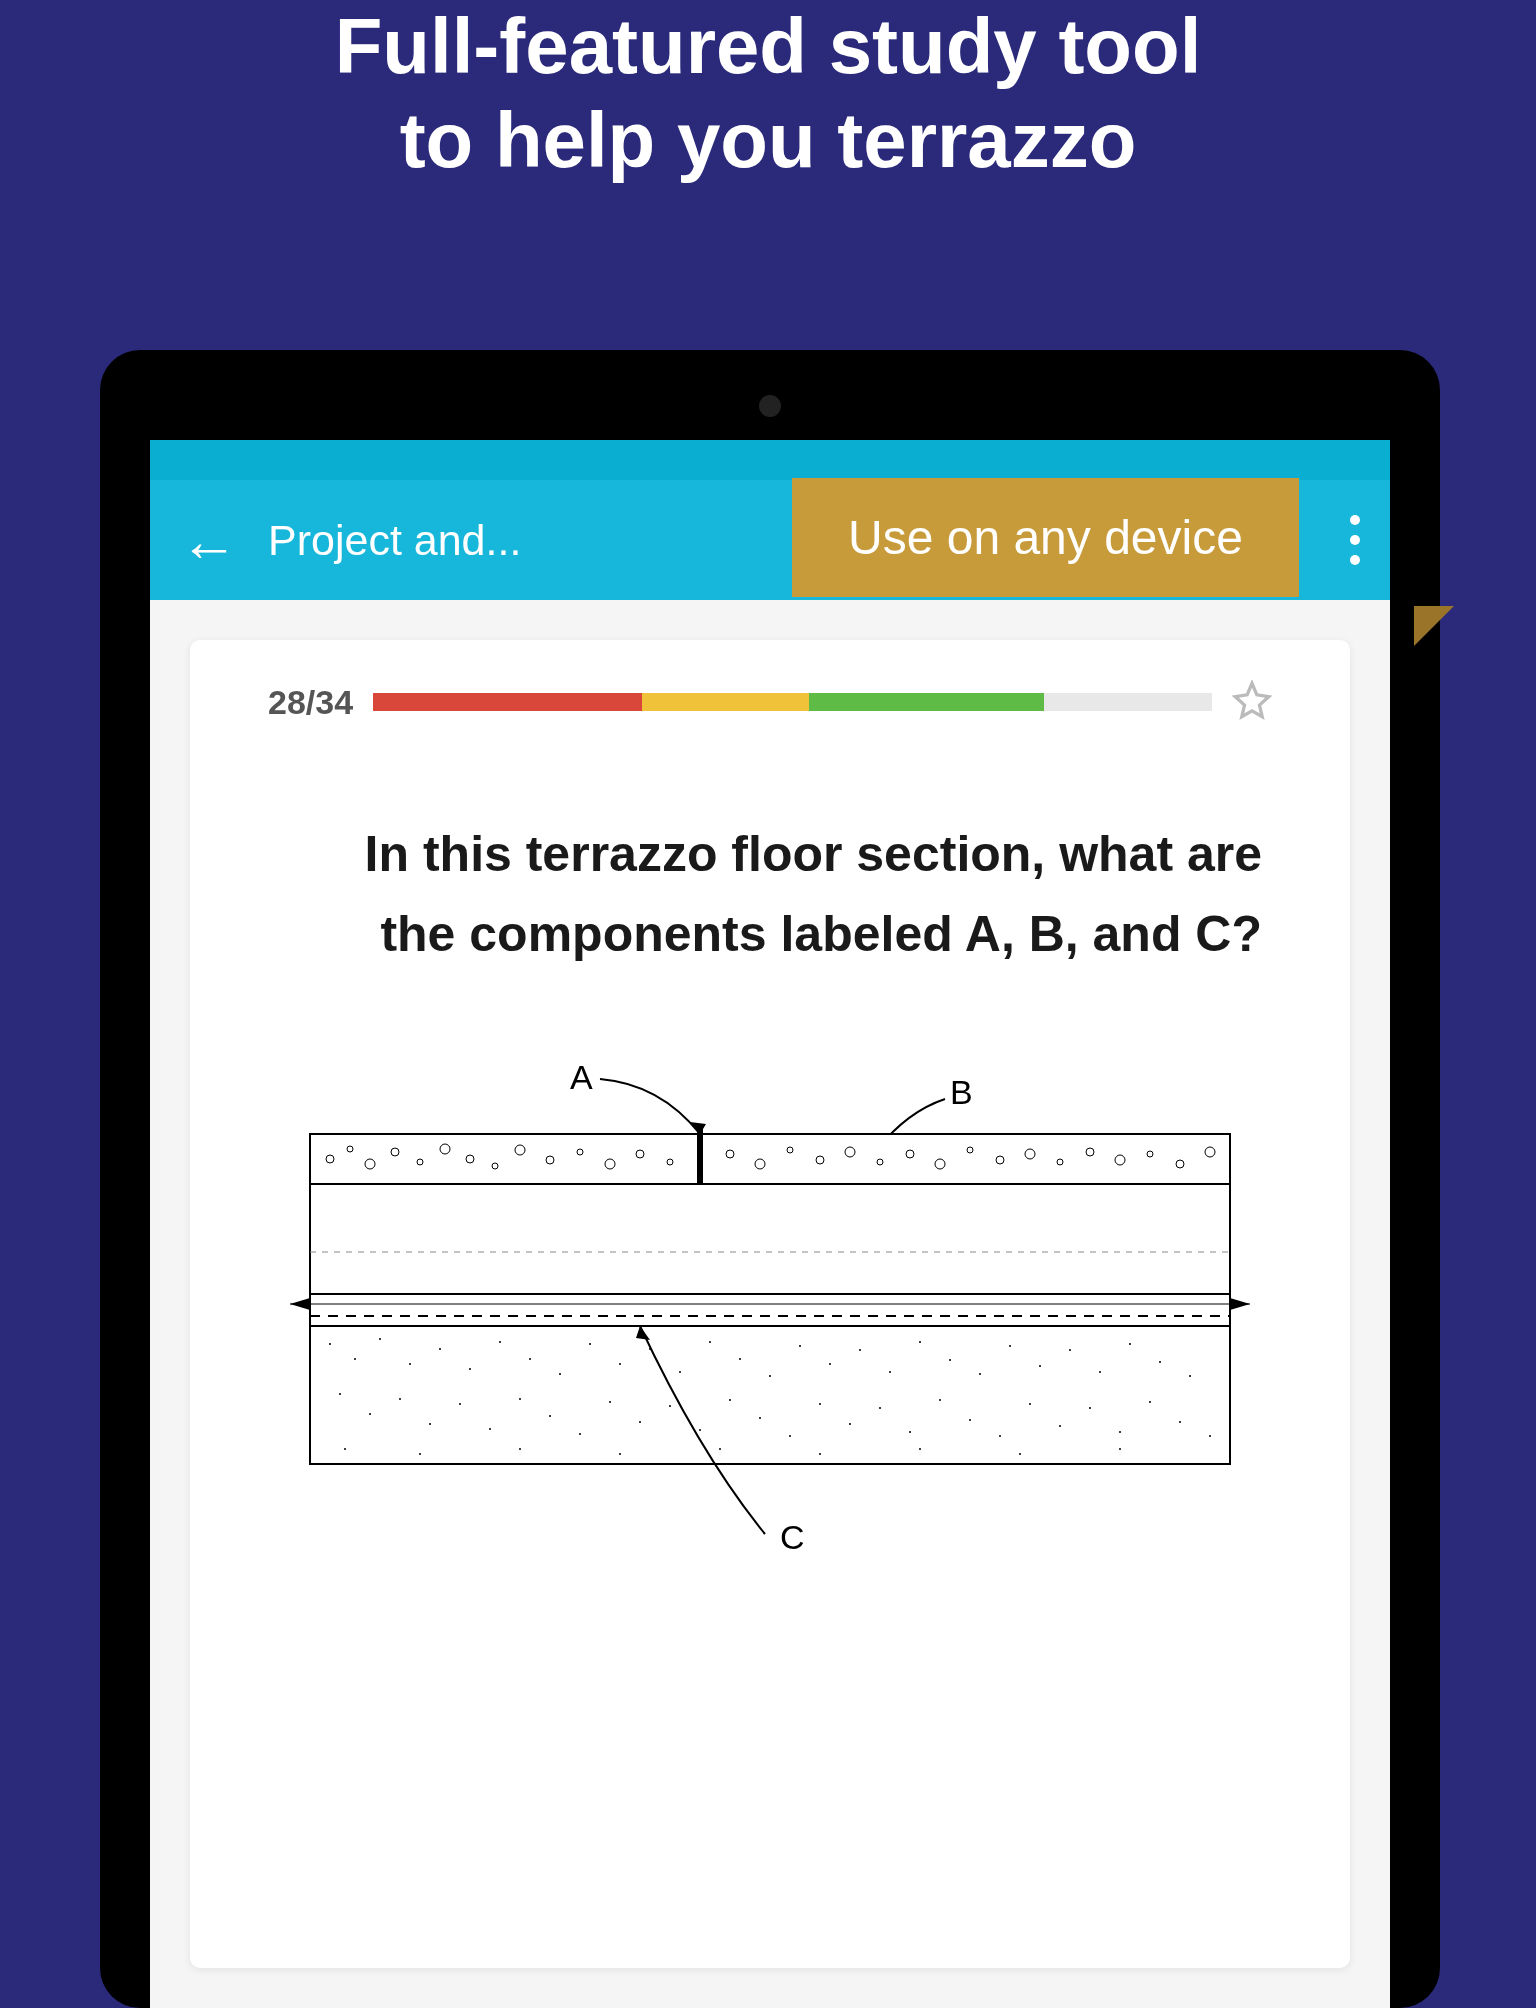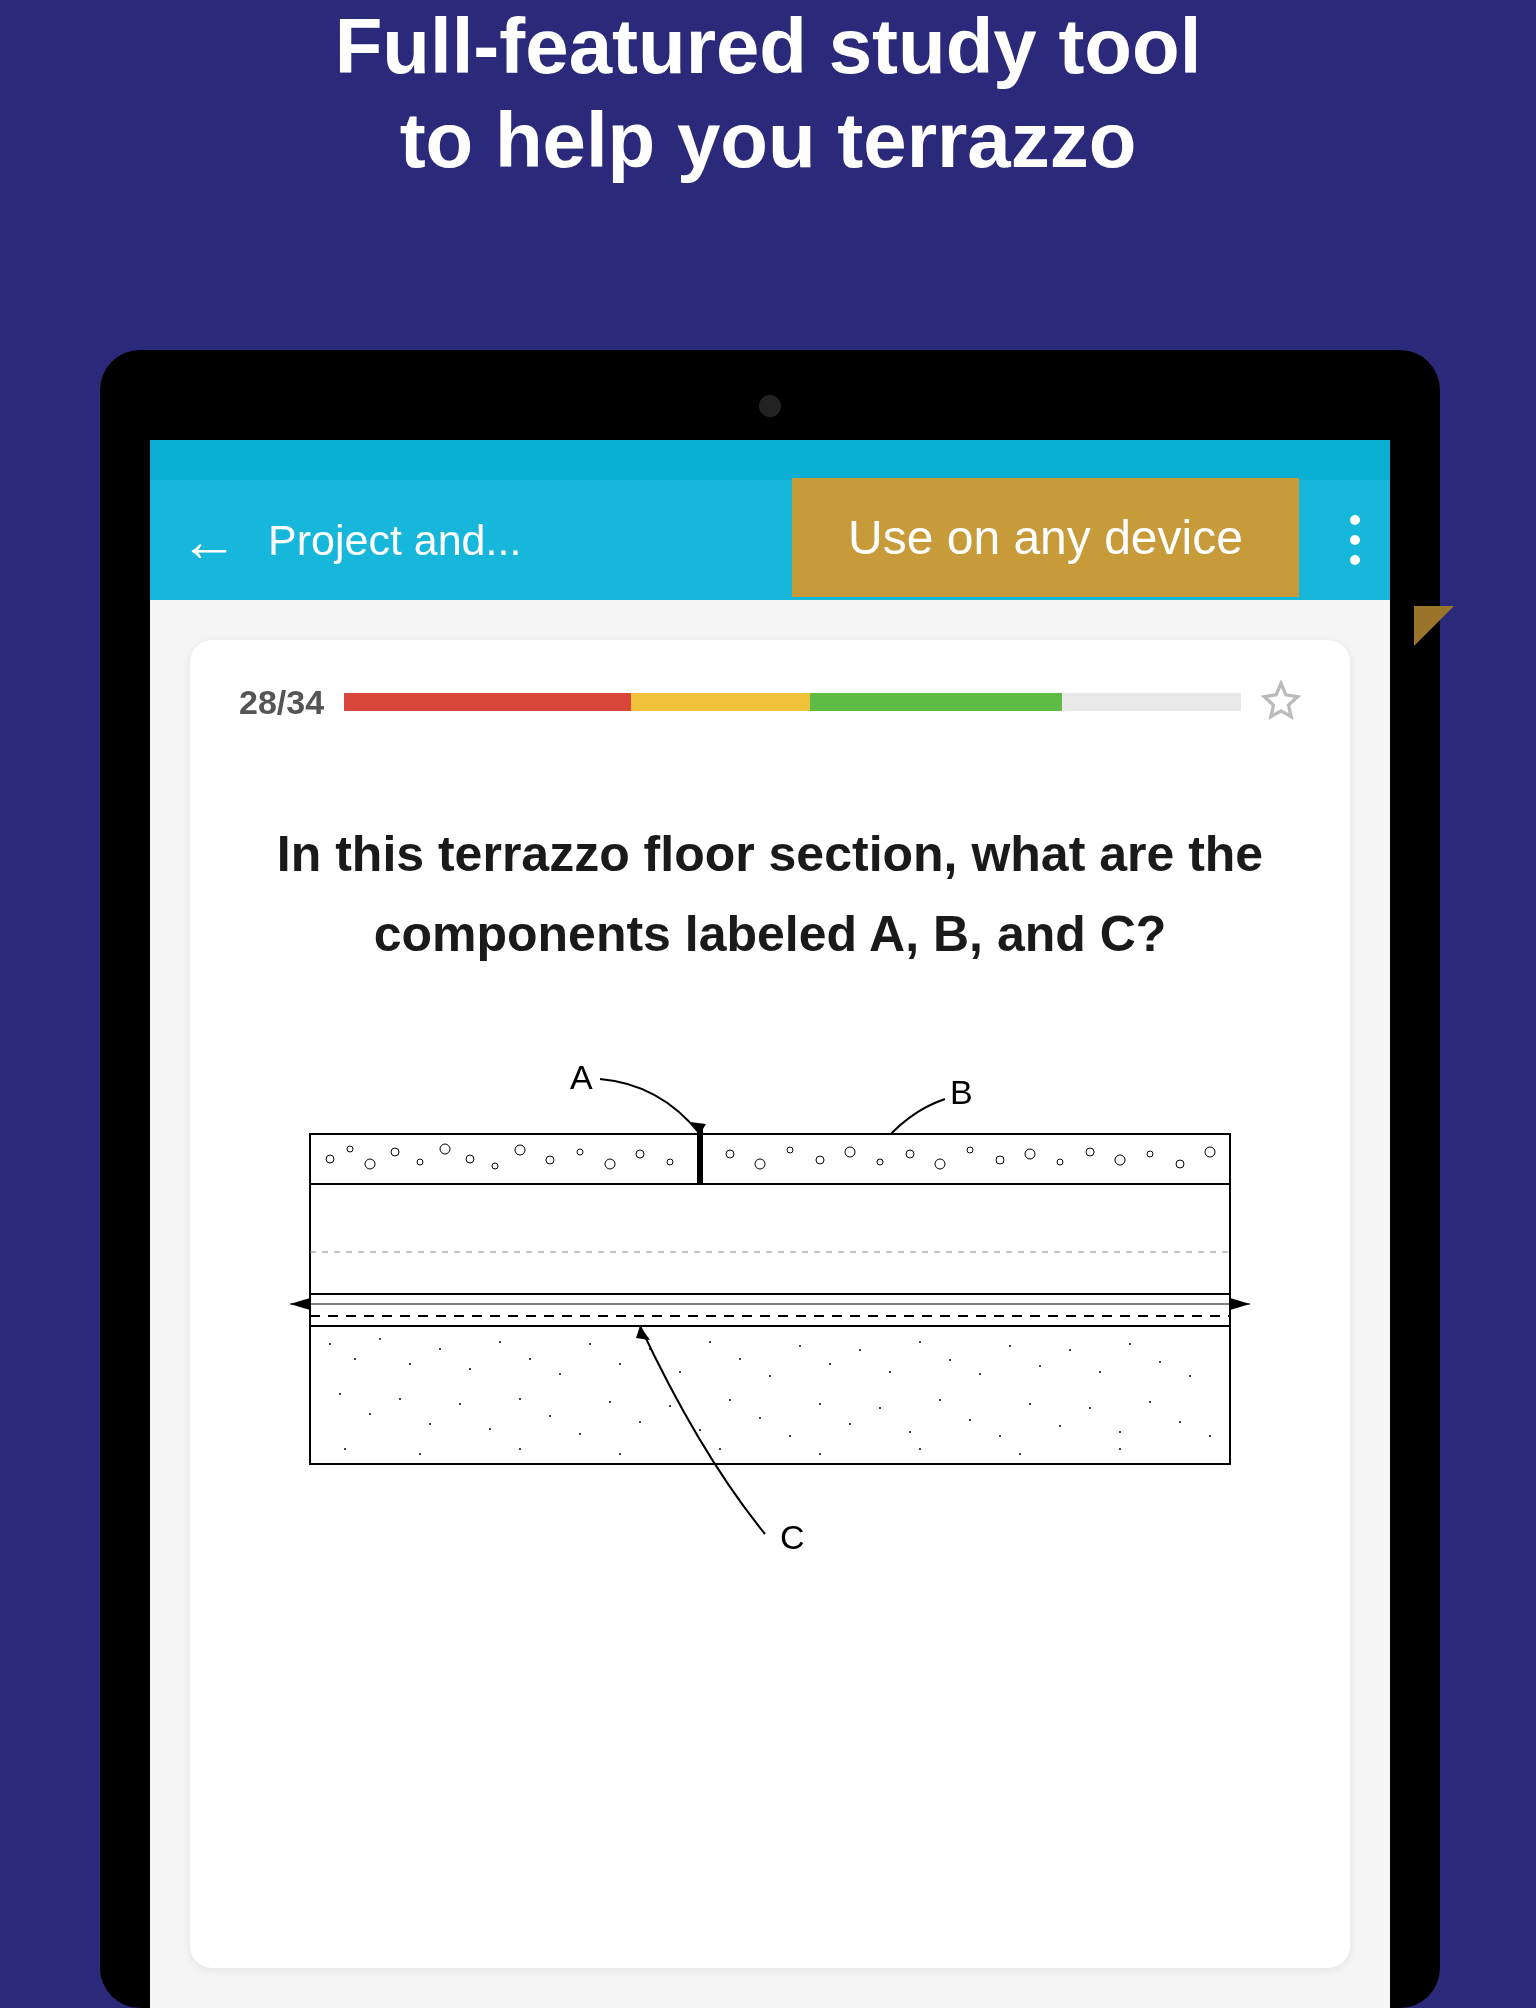--- a/index.html
+++ b/index.html
@@ -54,38 +54,38 @@
     }
     .back-arrow { font-size: 58px; margin-right: 30px; cursor: pointer; }
     .header-title { font-size: 43px; font-weight: 500; flex: 1; }
     .header-icons { display: flex; align-items: center; gap: 50px; }
     .person-icon svg { width: 52px; height: 52px; fill: #fff; }
     .menu-dots { display: flex; flex-direction: column; gap: 10px; cursor: pointer; }
     .menu-dots span { width: 10px; height: 10px; background: #fff; border-radius: 50%; }
     .content-area { padding: 40px; background: #f5f5f5; height: calc(100% - 160px); }
     .card {
       background: #fff;
-      border-radius: 22px;
+      border-radius: 10px;
       box-shadow: 0 2px 8px rgba(0,0,0,0.08);
-      padding: 40px 49px;
+      padding: 40px 78px;
       height: 100%;
     }
     .card-top { display: flex; align-items: center; gap: 20px; margin-bottom: 90px; }
     .counter { font-size: 34px; font-weight: 700; color: #555; }
     .progress-bar { flex: 1; height: 18px; display: flex; background: #e8e8e8; }
     .seg { height: 100%; }
     .seg-red { background: #d8473a; width: 32%; }
     .seg-yellow { background: #efc239; width: 20%; }
     .seg-green { background: #5dbb46; width: 28%; }
     .star-icon svg { width: 40px; height: 40px; fill: none; stroke: #bbb; stroke-width: 2; }
     .question-text {
       font-size: 50px;
       font-weight: 700;
       color: #1a1a1a;
-      text-align: center;
+      text-align: right;
       line-height: 1.6;
       margin-bottom: 80px;
       padding: 0 10px;
     }
     .diagram { position: relative; height: 500px; }
     .diagram svg { width: 100%; height: 100%; }
     .callout-badge {
       position: absolute;
       top: 478px;
       left: 792px;

